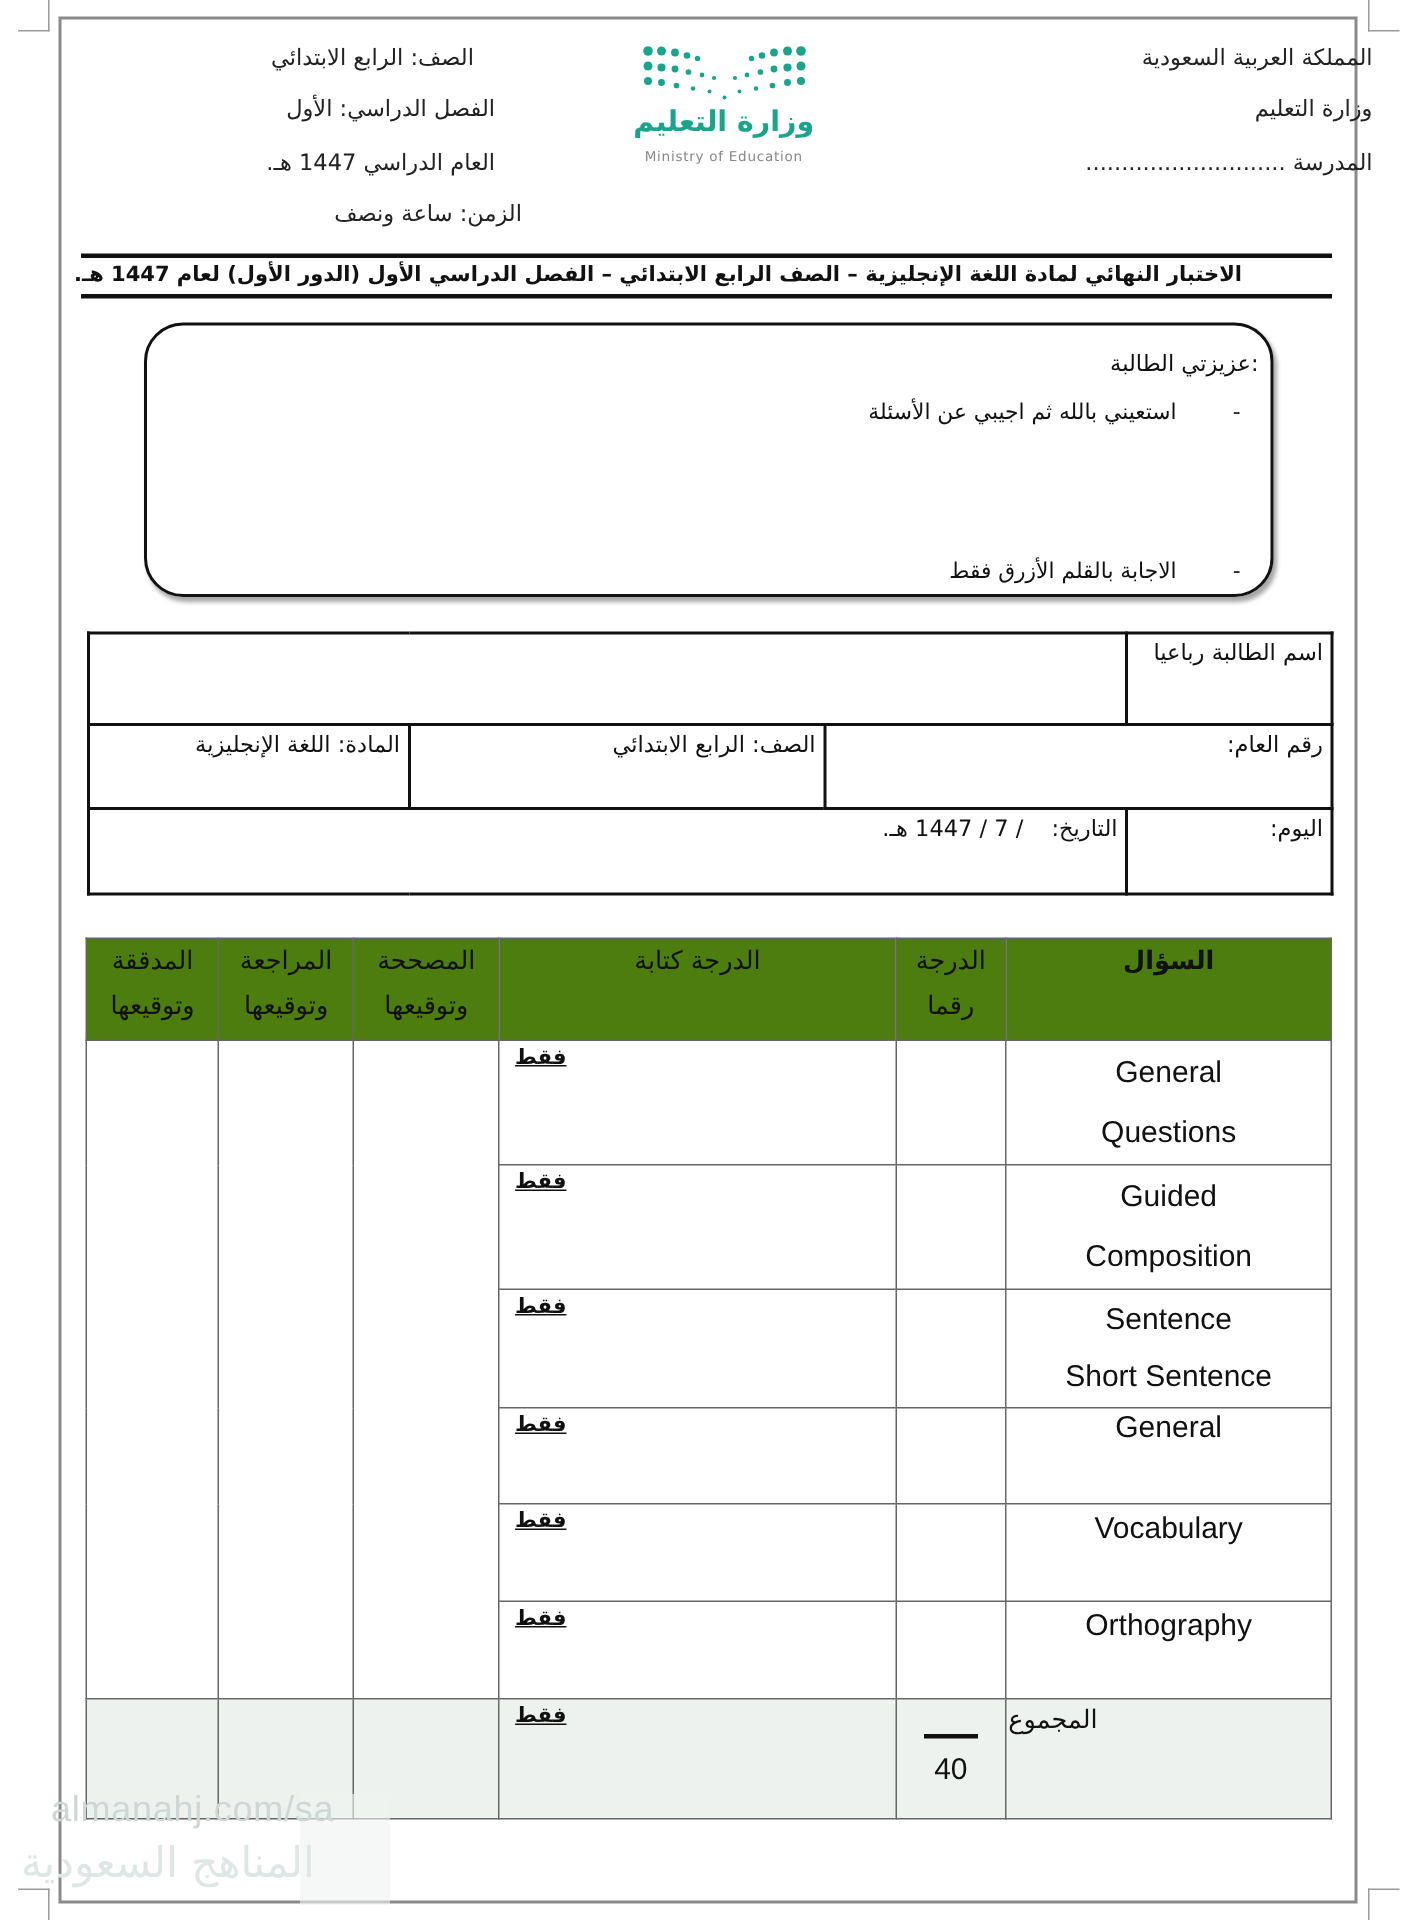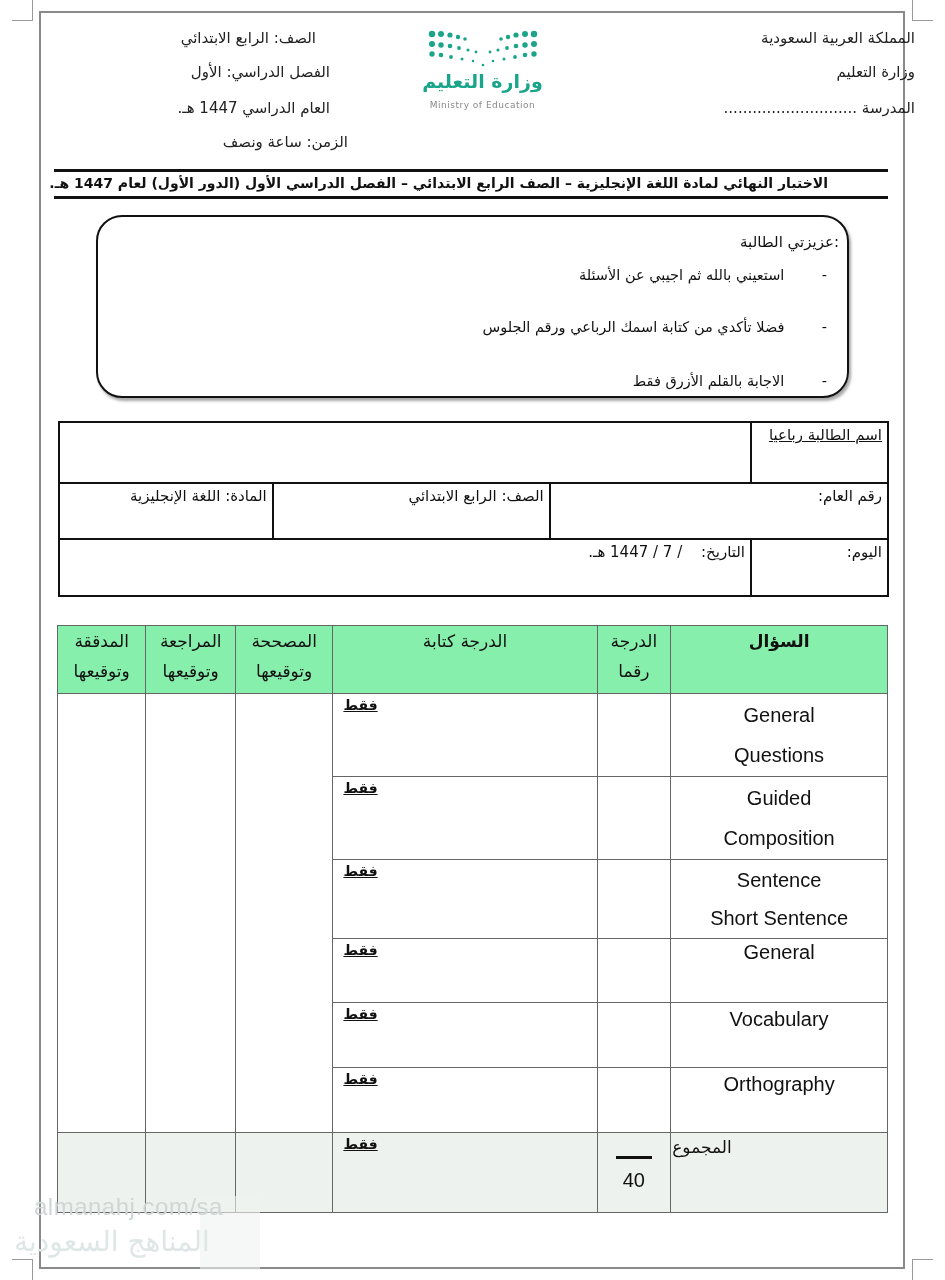--- a/index.html
+++ b/index.html
@@ -26,21 +26,21 @@
   .notes-title { position:absolute; right:8px; top:16px; font-size:15px; direction:rtl; }
   .notes-item { position:absolute; right:20px; font-size:14.5px; direction:rtl; white-space:nowrap; }
   .notes-item .dash { display:inline-block; width:28px; text-align:right; }
 
   table { border-collapse:collapse; }
   .info-table { position:absolute; left:58px; top:421px; width:831px; height:168px; border:2px solid #111; direction:rtl; }
   .info-table td { border:2px solid #111; vertical-align:top; font-size:15px; padding:3px 5px; }
 
   .grade-table { position:absolute; left:57px; top:625px; width:831px; direction:rtl; border:1px solid #555; }
   .grade-table th, .grade-table td { border:1px solid #666; vertical-align:top; font-weight:normal; }
-  .grade-table th { background:#86efac; font-size:17px; line-height:30px; text-align:center; padding:0 2px; }
+  .grade-table th { background:#4d7c0f; font-size:17px; line-height:30px; text-align:center; padding:0 2px; }
   .grade-table td.q { text-align:center; font-family:"Liberation Sans", sans-serif; font-size:20px; line-height:40px; }
   .grade-table td.w { text-align:left; direction:rtl; }
   .grade-table td.w span { float:left; margin-left:9px; margin-top:2px; font-size:14px; font-weight:bold; text-decoration:underline; direction:rtl; }
   .grade-table tr.total td { background:#eef2ee; }
   .total-score { text-align:center; font-family:"Liberation Sans", sans-serif; font-size:20px; }
   .total-score .bar { display:block; width:36px; height:3px; background:#111; margin:22px auto 10px; }
 
   .watermark-en { position:absolute; left:34px; top:1193px; font-family:"Liberation Sans", sans-serif; font-size:24px; color:#cfd6d6; letter-spacing:0.5px; }
   .watermark-ar { position:absolute; left:14px; top:1225px; font-size:28px; color:#dfe6e6; direction:rtl; font-family:"DejaVu Serif", serif; }
   .watermark-block { position:absolute; background:#eef3f0; }
@@ -108,33 +108,29 @@
 <div class="title-bar">
   <span>الاختبار النهائي لمادة اللغة الإنجليزية – الصف الرابع الابتدائي – الفصل الدراسي الأول (الدور الأول) لعام 1447 هـ.</span>
 </div>
 
 <div class="notes-box">
   <div class="notes-title">:عزيزتي الطالبة</div>
   <div class="notes-item" style="top:50px;">
     <span class="dash">-</span>
     <span style="margin-right:10px;">استعيني بالله ثم اجيبي عن الأسئلة</span>
   </div>
-  <div class="notes-item" style="top:102px;">
-    <span class="dash">-</span>
-    <span style="margin-right:10px;">فضلا تأكدي من كتابة اسمك الرباعي ورقم الجلوس</span>
-  </div>
   <div class="notes-item" style="top:156px;">
     <span class="dash">-</span>
     <span style="margin-right:10px;">الاجابة بالقلم الأزرق فقط</span>
   </div>
 </div>
 
 <table class="info-table">
   <tbody>
-      <tr style="height:61px;text-decoration:underline;">
+      <tr style="height:61px;">
     <td style="width:125px;">اسم الطالبة رباعيا</td>
     <td colspan="3"></td>
   </tr>
   <tr style="height:56px;">
     <td colspan="2" style="width:265px;"><span>رقم العام:</span></td>
     <td style="width:265px;">الصف: الرابع الابتدائي</td>
     <td>المادة: اللغة الإنجليزية</td>
   </tr>
   <tr style="height:57px;">
     <td><span>اليوم:</span></td>

